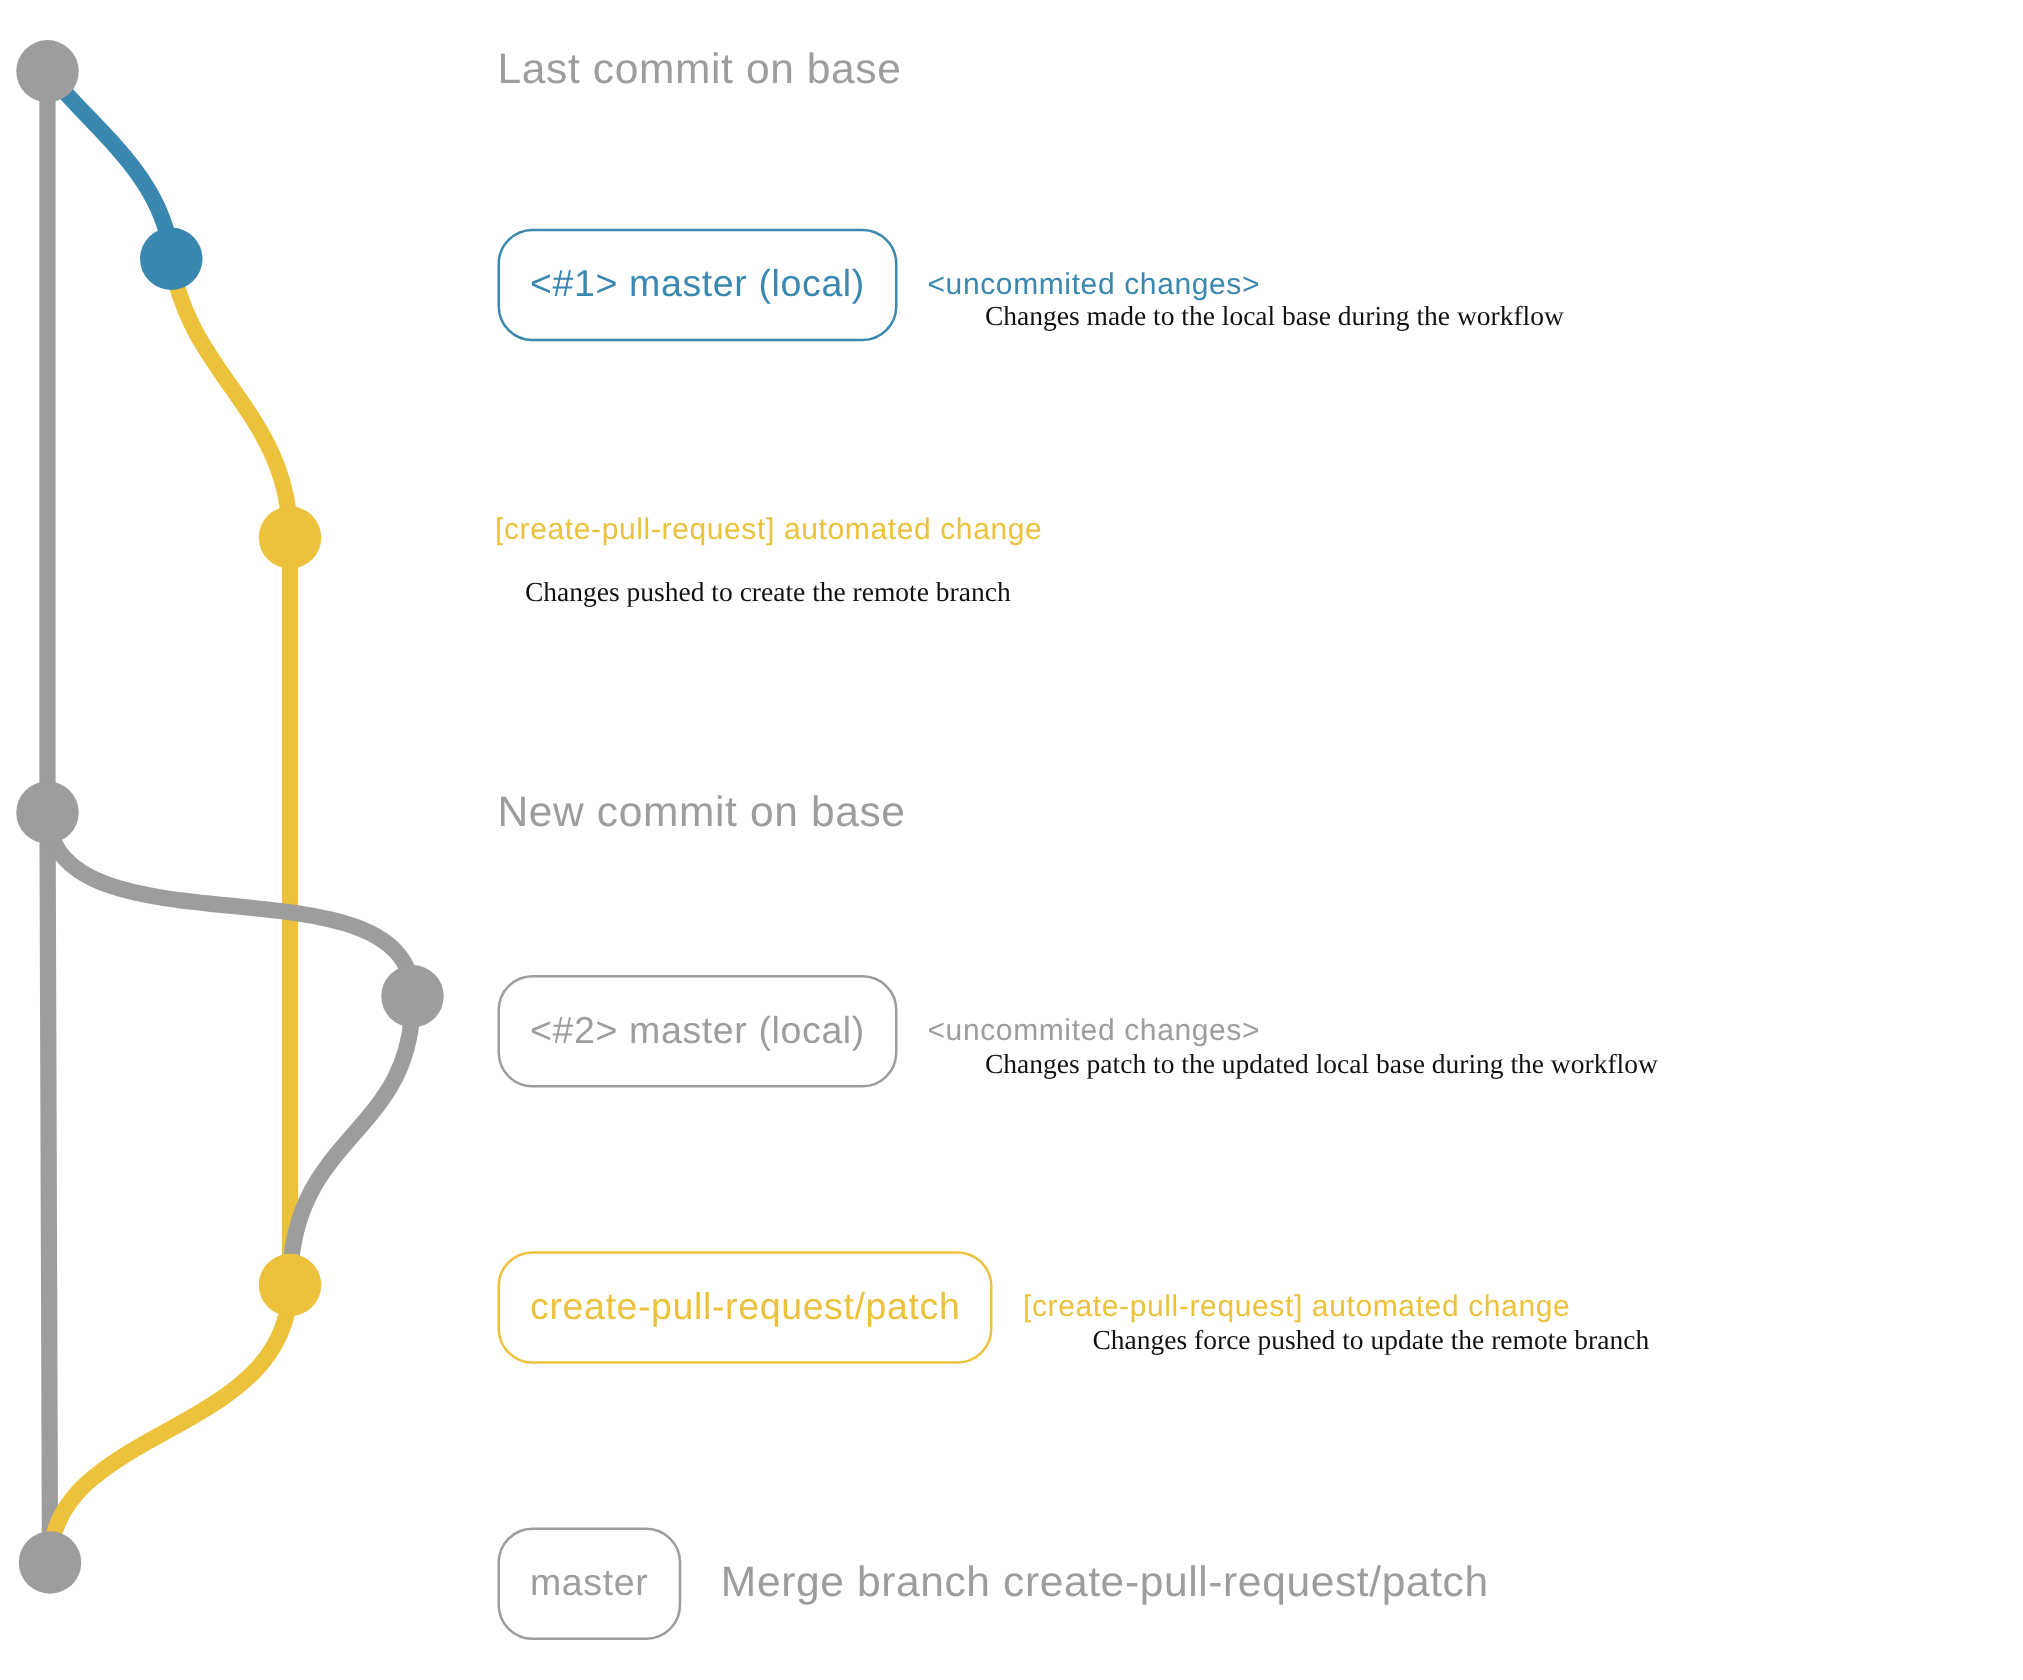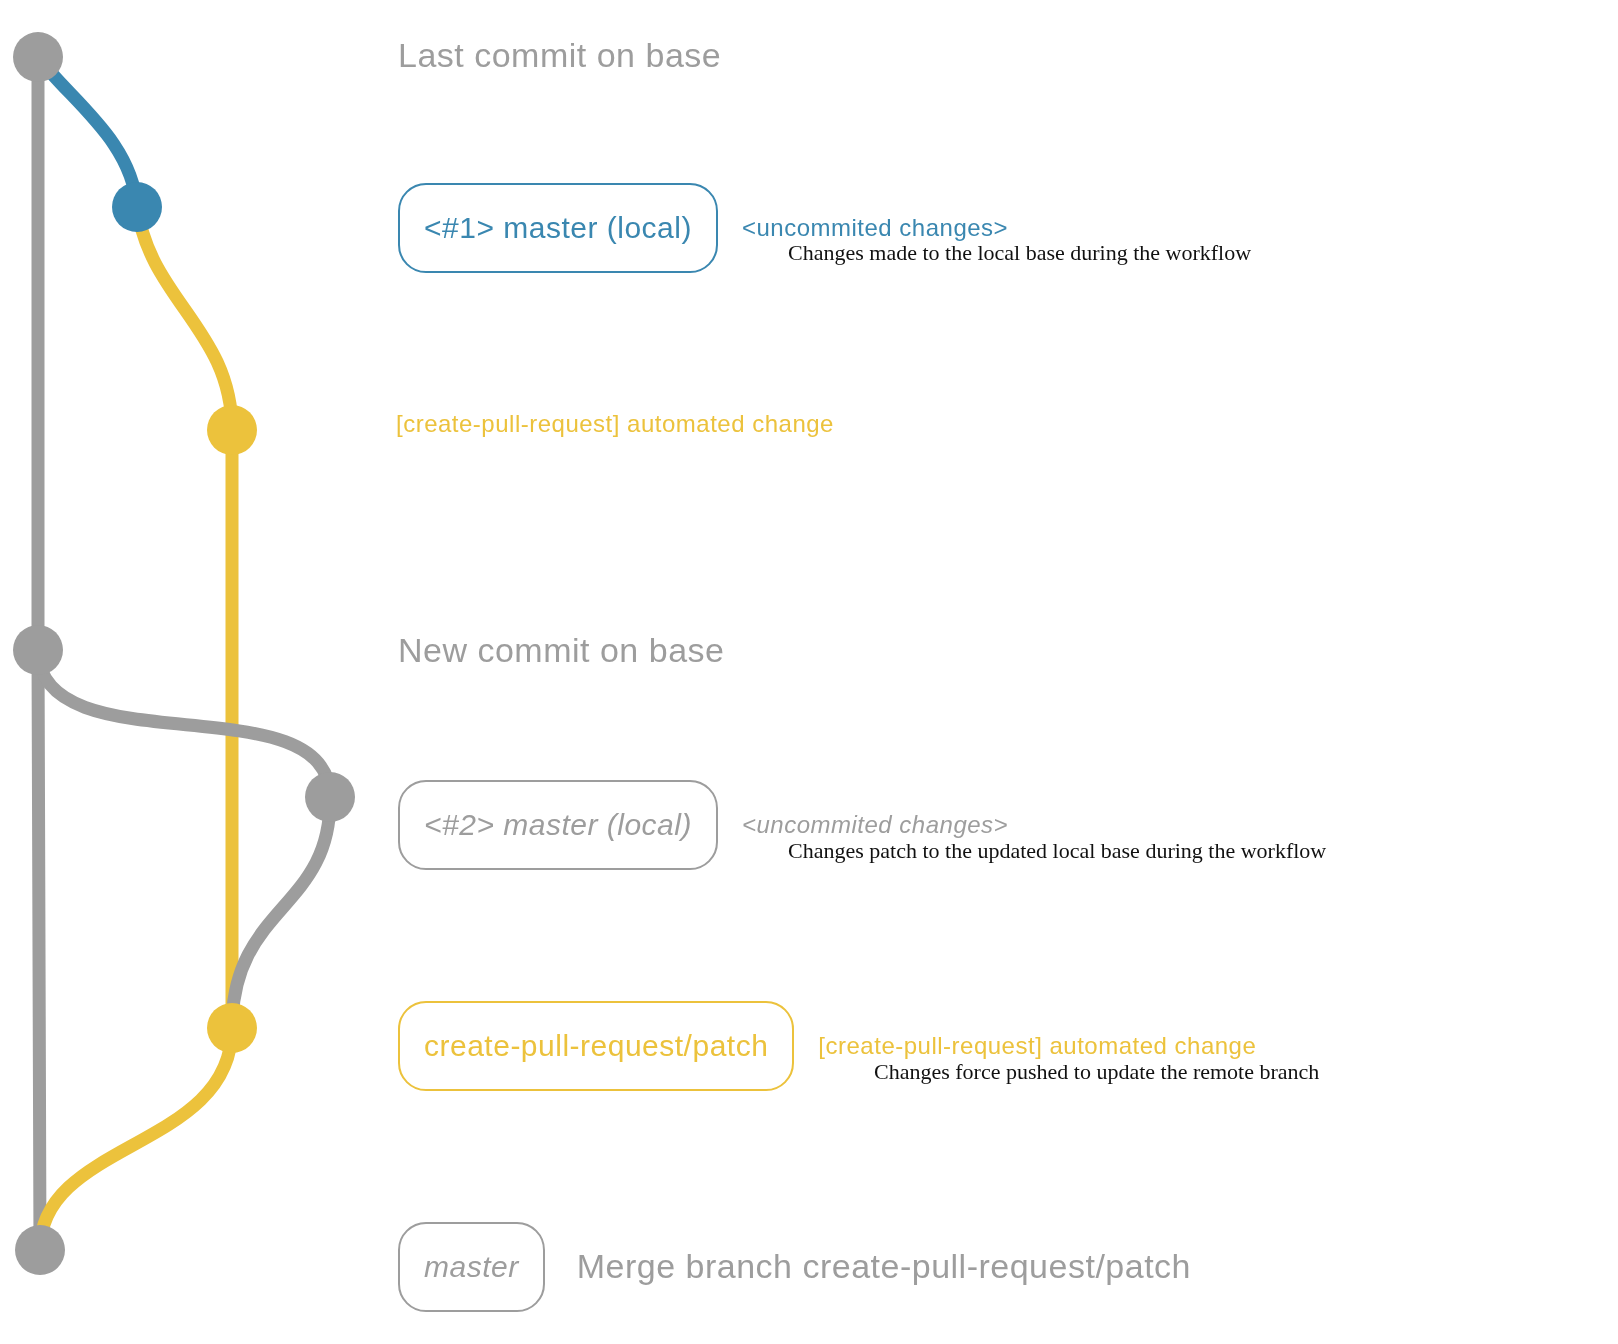--- a/index.html
+++ b/index.html
@@ -38,21 +38,21 @@
     display: inline-block;
     border: 2.5px solid;
     border-radius: 28px;
     padding: 24px 24px;
     font-size: 30px;
     line-height: 1.25;
     letter-spacing: 0.5px;
     background: #ffffff;
   }
   .c-blue   { color: var(--blue);   border-color: var(--blue); }
-  .c-gray   { color: var(--gray);   border-color: var(--gray); font-style: italic; }
+  .c-gray   { color: var(--gray);   border-color: var(--gray); }
   .c-yellow { color: var(--yellow); border-color: var(--yellow); text-align: center; }
 
   .inline-title { font-size: 24px; letter-spacing: 0.5px; }
 
   .serif-desc {
     font-family: "Liberation Serif", serif;
     font-size: 22px;
     color: var(--ink);
   }
 </style>
@@ -82,20 +82,21 @@
 
   <div class="ann gray-label" style="left:398px; top:36px;">Last commit on base</div>
 
   <div class="ann row" style="left:398px; top:183px;">
     <span class="badge c-blue">&lt;#1&gt; master (local)</span>
     <span class="inline-title c-blue">&lt;uncommited changes&gt;</span>
   </div>
   <div class="ann serif-desc" style="left:788px; top:240px;">Changes made to the local base during the workflow</div>
 
   <div class="ann inline-title c-yellow" style="left:396px; top:410px;">[create-pull-request] automated change</div>
+  <div class="ann serif-desc" style="left:420px; top:461px;">Changes pushed to create the remote branch</div>
 
   <div class="ann gray-label" style="left:398px; top:631px;">New commit on base</div>
 
   <div class="ann row" style="left:398px; top:780px;">
     <span class="badge c-gray">&lt;#2&gt; master (local)</span>
     <span class="inline-title c-gray">&lt;uncommited changes&gt;</span>
   </div>
   <div class="ann serif-desc" style="left:788px; top:838px;">Changes patch to the updated local base during the workflow</div>
 
   <div class="ann row" style="left:398px; top:1001px;">

